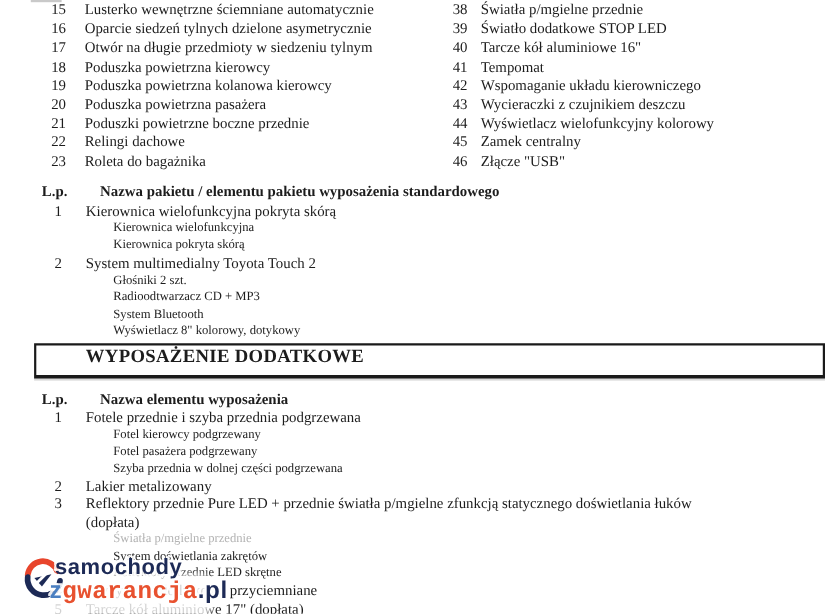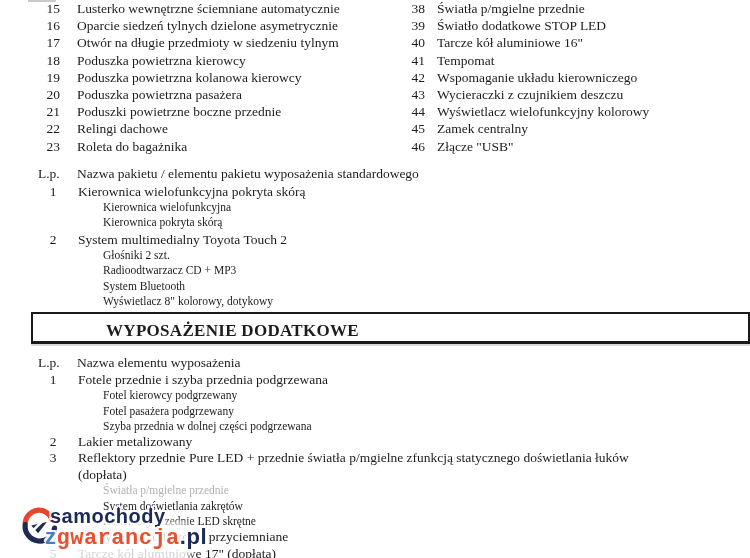--- a/index.html
+++ b/index.html
@@ -15,40 +15,40 @@
   
   .top-lists{display:flex;padding-top:0;}
   .col{width:375px;flex:0 0 375px;}
   .row{display:flex;line-height:17.2px;white-space:nowrap;}
   .col-left .num{width:34px;margin-left:26px;text-align:right;flex:0 0 auto;}
   .col-left .lbl{margin-left:17px;text-align:center;}
   .col-right .num{width:34px;margin-left:16px;text-align:right;flex:0 0 auto;}
   .col-right .lbl{margin-left:12px;}
 
   
-  .lp-header{display:flex;font-weight:normal;line-height:18px;margin-top:10px;white-space:nowrap;}
+  .lp-header{display:flex;font-weight:bold;line-height:18px;margin-top:10px;white-space:nowrap;gap:14px;}
   .lp-header .hnum{margin-left:38px;width:30px;flex:0 0 auto;}
   .lp-header .hname{margin-left:9px;}
 
   
   .item{display:flex;line-height:16.5px;}
   .item .num{width:30px;margin-left:38px;text-align:center;flex:0 0 auto;}
   .item .lbl{margin-left:10px;max-width:648px;}
   .subs{margin-left:103px;}
   .sub{font-size:11.5px;line-height:15.2px;white-space:nowrap;}
   .mid .item{line-height:17px;}
   .mid .sub{line-height:15.5px;}
   .muted{color:#b3b3b3;}
 
   
   .section-box{
     margin-left:31px;margin-top:2px;height:27px;
     border:2px solid #1a1a1a;border-bottom-width:3px;
     box-shadow:0 2px 0 rgba(0,0,0,0.15);
-    display:flex;align-items:flex-end;padding-left:28px;
+    display:flex;align-items:flex-start;
   }
   .section-box .title{
     font-weight:bold;font-size:17px;letter-spacing:0.3px;
     padding-left:45px;white-space:nowrap;
   }
 
   
   .watermark{position:absolute;left:20px;top:498px;width:215px;height:60px;}
   .wm-plate{
     position:absolute;left:0px;top:28px;width:168px;height:32px;

